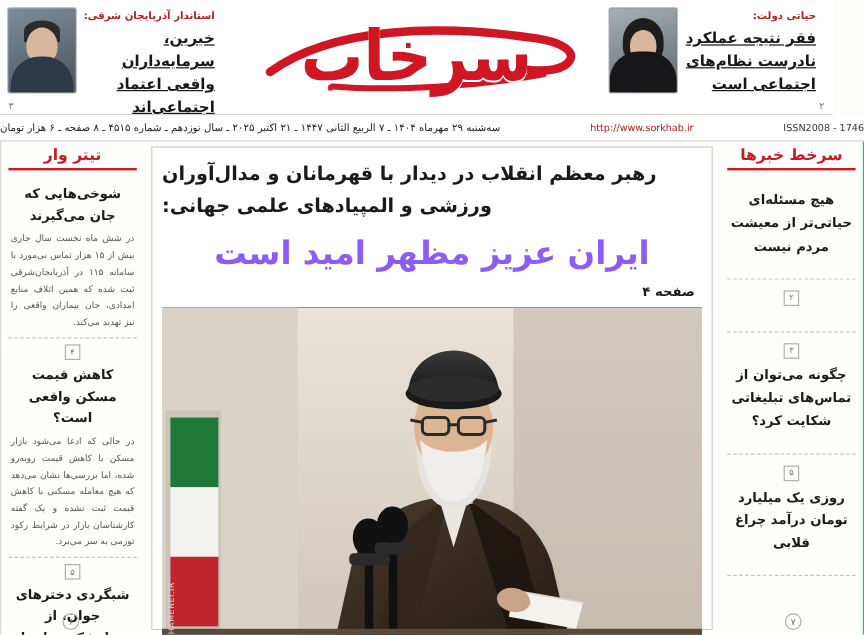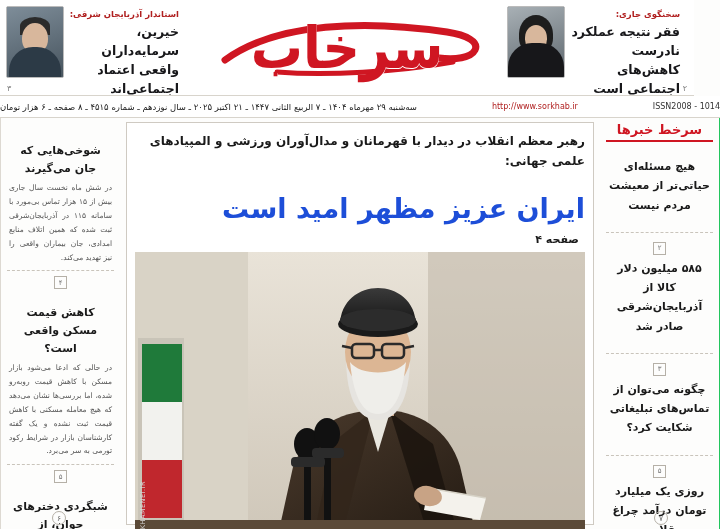--- a/index.html
+++ b/index.html
@@ -74,20 +74,21 @@
     padding: 2px 8px 0 4px;
     line-height: 1.45;
   }
   .topkicker {
     font-size: 8.5px; color: #b02020; font-weight: bold;
     margin-bottom: 3px;
   }
   .tophead {
     font-size: 12.5px; font-weight: bold; color: #17171a;
     line-height: 1.5;
+    text-decoration: underline;
   }
   .cornerNum {
     position: absolute; bottom: 3px;
     font-size: 8px; color: #7a7a7a;
   }
   .topcell.right .cornerNum { left: 7px; }
   .topcell.left  .cornerNum { right: 7px; }
 
   
   .logo {
@@ -140,45 +141,45 @@
     padding: 5px 2px 6px 2px;
     border-bottom: 1px dashed #c9c4bb;
   }
   .tickNum {
     width: 13px; height: 13px; border: 1px solid #b5b0a7;
     display: flex; align-items: center; justify-content: center;
     font-size: 7px; color: #777; margin: 0 auto 4px auto;
   }
   .tickHead {
     font-size: 11px; font-weight: bold; line-height: 1.6;
-    color: #1a1a1a; text-align: center; margin-top: 15px;
+    color: #1a1a1a; text-align: center;
   }
   .tickBody {
     margin-top: 4px;
     font-size: 7.5px; line-height: 1.85; color: #555;
     text-align: justify;
   }
   .brief {
     padding: 9px 2px 17px 2px;
     border-bottom: 1px dashed #c9c4bb;
     text-align: center;
   }
   .briefHead {
     font-size: 11px; font-weight: bold; line-height: 1.75; color: #1a1a1a;
   }
 
   
   .leadbox { border: 1px solid #cfcac2; padding: 8px 8px 0 8px; height: 403px; position: relative; background:#fff;}
   .kicker {
-    font-size: 12px; color: #1a1a1a; text-align: right;
-    line-height: 1.7; font-weight: bold; margin-bottom: 19px;
+    font-size: 16px; color: #1a1a1a; text-align: left;
+    line-height: 1.7; font-weight: bold; margin-bottom: 9px;
   }
   .headline {
-    font-size: 27px; font-weight: bold; color: #1d4ed8;
-    line-height: 1.35; margin-bottom: 6px;
+    font-size: 27px; font-weight: bold; color: #8b5cf6;
+    text-align: center; line-height: 1.35; margin-bottom: 6px;
     letter-spacing: -1px;
   }
   .pageref {
     font-size: 11px; font-weight: bold; color: #1a1a1a;
     text-align: right; padding-right: 6px; margin-bottom: 6px;
   }
   .leadphoto {
     position: relative; width: 100%; height: 283px;
     overflow: hidden; background: #101820;
   }
@@ -227,36 +228,37 @@
     </div>
 
     <div class="topcell left">
       <div class="photo chador">
         <div class="bg" style="background:linear-gradient(160deg,#a8b0b5,#5d666d);"></div>
         <div class="hair"></div>
         <div class="head"></div>
         <div class="body"></div>
       </div>
       <div class="topText">
-        <div class="topkicker">سخنگوی جاری:</div>
-        <div class="tophead">فقر نتیجه عملکرد نادرست کاهش‌های اجتماعی است</div>
+        <div class="topkicker">حیاتی دولت:</div>
+        <div class="tophead">فقر نتیجه عملکرد نادرست نظام‌های اجتماعی است</div>
       </div>
       <div class="cornerNum">۲</div>
     </div>
   </div>
 
   <div class="infobar">
     <div class="dateline">سه‌شنبه ۲۹ مهرماه ۱۴۰۴ ـ ۷ الربیع الثانی ۱۴۴۷ ـ ۲۱ اکتبر ۲۰۲۵ ـ سال نوزدهم ـ شماره ۴۵۱۵ ـ ۸ صفحه ـ ۶ هزار تومان</div>
     <div class="url">http://www.sorkhab.ir</div>
-    <div class="issn">ISSN2008 - 1014</div>
+    <div class="issn">ISSN2008 - 1746</div>
   </div>
 
   <div class="body3">
 
     <div class="colRight">
+      <div class="colTitle">تیتر وار</div>
 
       <div class="tick">
         <div class="tickHead">شوخی‌هایی که جان می‌گیرند</div>
         <div class="tickBody">در شش ماه نخست سال جاری بیش از ۱۵ هزار تماس بی‌مورد با سامانه ۱۱۵ در آذربایجان‌شرقی ثبت شده که همین اتلاف منابع امدادی، جان بیماران واقعی را نیز تهدید می‌کند.</div>
       </div>
 
       <div class="tick">
         <div class="tickNum">۴</div>
         <div class="tickHead">کاهش قیمت مسکن واقعی است؟</div>
         <div class="tickBody">در حالی که ادعا می‌شود بازار مسکن با کاهش قیمت روبه‌رو شده، اما بررسی‌ها نشان می‌دهد که هیچ معامله مسکنی با کاهش قیمت ثبت نشده و یک گفته کارشناسان بازار در شرایط رکود تورمی به سر می‌برد.</div>
@@ -356,21 +358,20 @@
 
     <div class="colLeft">
       <div class="colTitle">سرخط خبرها</div>
 
       <div class="brief">
         <div class="briefHead">هیچ مسئله‌ای حیاتی‌تر از معیشت مردم نیست</div>
       </div>
 
       <div class="brief">
         <div class="tickNum">۲</div>
-        <div class="briefHead">۵۸۵ میلیون دلار کالا از آذربایجان‌شرقی صادر شد</div>
       </div>
 
       <div class="brief">
         <div class="tickNum">۳</div>
         <div class="briefHead">چگونه می‌توان از تماس‌های تبلیغاتی شکایت کرد؟</div>
       </div>
 
       <div class="brief">
         <div class="tickNum">۵</div>
         <div class="briefHead">روزی یک میلیارد تومان درآمد چراغ قلابی</div>

